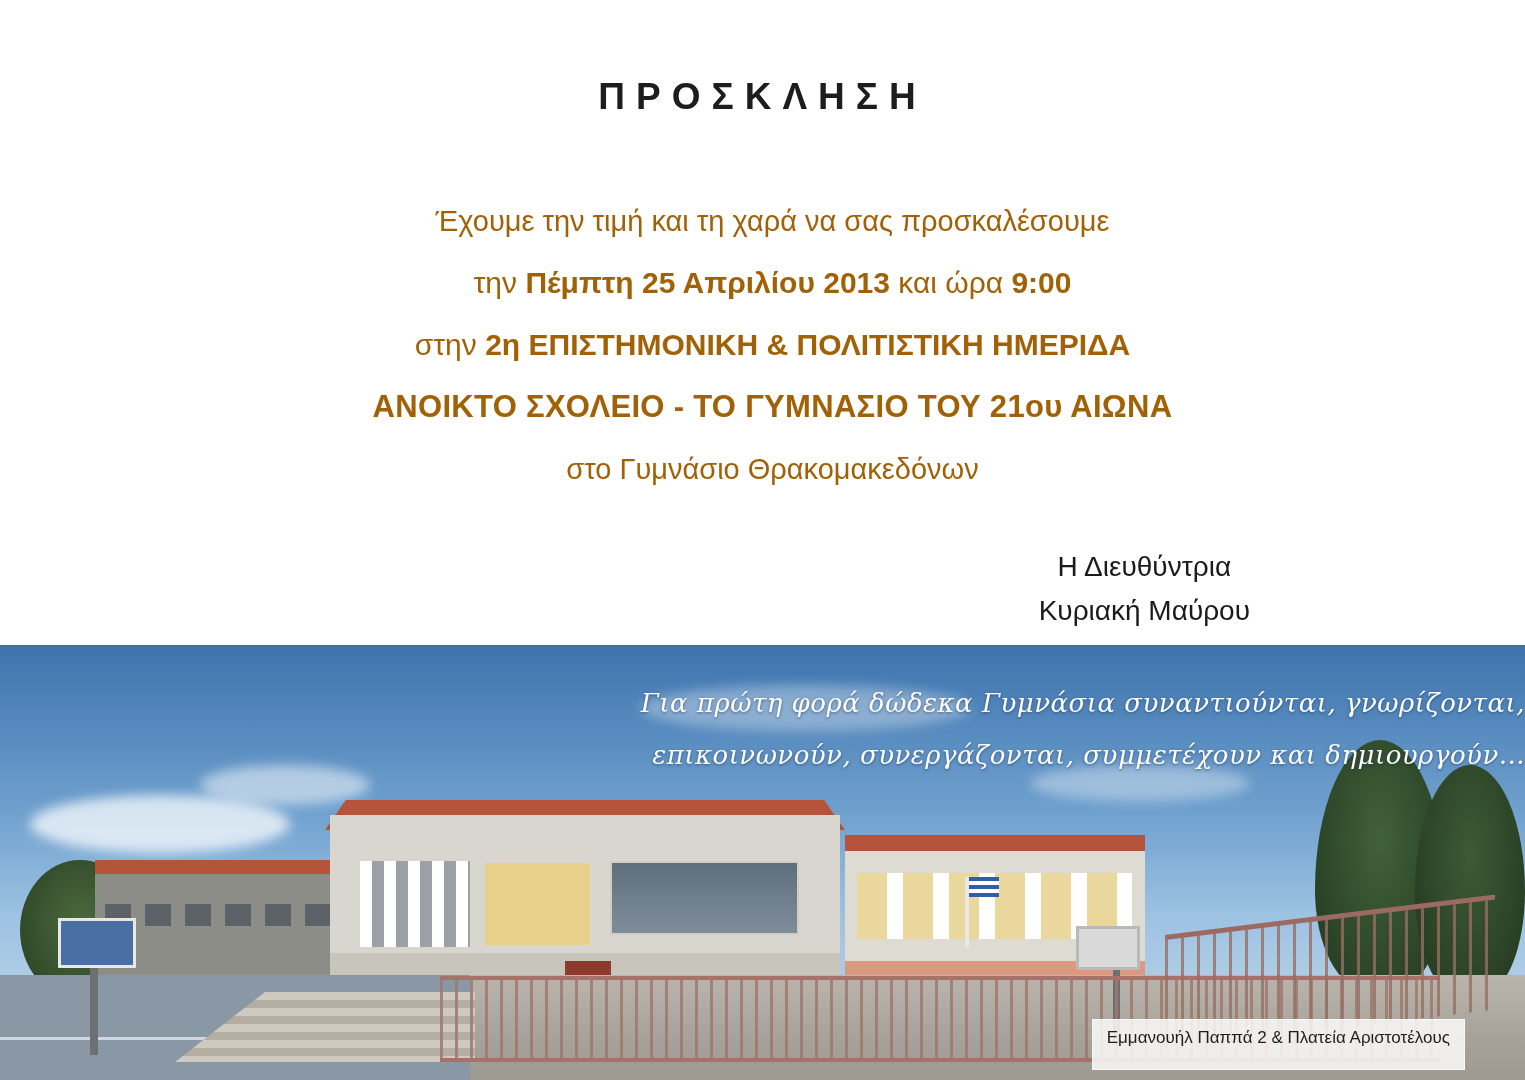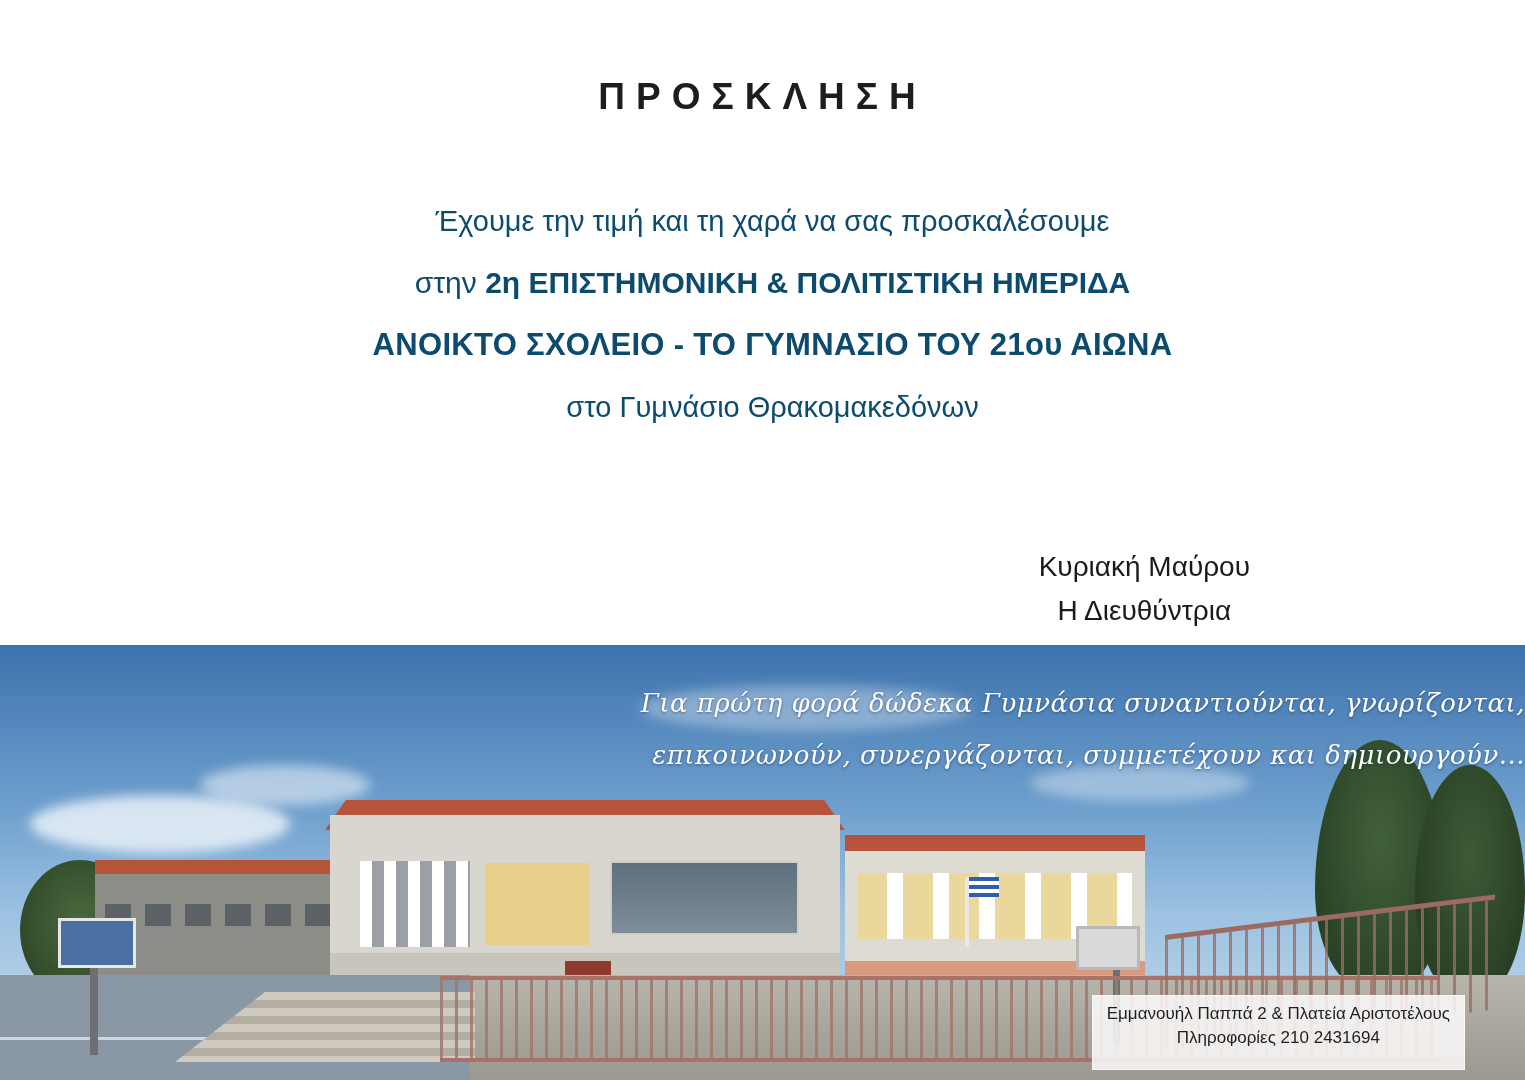--- a/index.html
+++ b/index.html
@@ -44,21 +44,21 @@
   }
 
   .lines {
     margin-top: 72px;
     text-align: center;
   }
 
   .line {
     font-size: 30px;
     line-height: 62px;
-    color: #0c4a6e;
+    color: #a16207;
     white-space: nowrap;
     padding-left: 20px;
   }
   .line .bold {
     font-weight: bold;
   }
   .line-1 { font-size: 29px; }
   .line-2 { font-size: 30px; }
   .line-3 { font-size: 30px; }
   .line-4 { font-size: 31px; font-weight: bold; letter-spacing: 0.3px; text-align: center; }
@@ -324,33 +324,36 @@
 <div class="page">
 
   <div class="invitation-text">
 
     <div class="title">ΠΡΟΣΚΛΗΣΗ</div>
 
     <div class="lines">
 
       <div class="line line-1">Έχουμε την τιμή και τη χαρά να σας προσκαλέσουμε</div>
 
+      <div class="line line-2">
+        <span>την </span><span class="bold">Πέμπτη 25 Απριλίου 2013</span><span> και ώρα </span><span class="bold">9:00</span>
+      </div>
 
       <div class="line line-3">
         <span>στην </span><span class="bold">2η ΕΠΙΣΤΗΜΟΝΙΚΗ &amp; ΠΟΛΙΤΙΣΤΙΚΗ ΗΜΕΡΙΔΑ</span>
       </div>
 
       <div class="line line-4">ΑΝΟΙΚΤΟ ΣΧΟΛΕΙΟ - ΤΟ ΓΥΜΝΑΣΙΟ ΤΟΥ 21ου ΑΙΩΝΑ</div>
 
       <div class="line line-5">στο Γυμνάσιο Θρακομακεδόνων</div>
     </div>
 
     <div class="signature">
+      <div>Η  Διευθύντρια</div>
       <div>Κυριακή Μαύρου</div>
-      <div>Η  Διευθύντρια</div>
     </div>
   </div>
 
   <div class="photo">
 
     <div class="cloud c1"></div>
     <div class="cloud c2"></div>
     <div class="cloud c3"></div>
     <div class="cloud c4"></div>
     <div class="cloud c5"></div>
@@ -392,17 +395,16 @@
     <div class="fence"></div>
     <div class="fence-right"></div>
 
     <div class="handwriting">
       <div class="hw-line-1">Για πρώτη φορά δώδεκα Γυμνάσια συναντιούνται, γνωρίζονται,</div>
       <div class="hw-line-2">επικοινωνούν, συνεργάζονται, συμμετέχουν και δημιουργούν...</div>
     </div>
 
     <div class="address-box">
       <div>Εμμανουήλ Παππά 2 &amp; Πλατεία Αριστοτέλους</div>
-      <div>Πληροφορίες  210 2431694</div>
     </div>
   </div>
 
 </div>
 
 </body></html>

